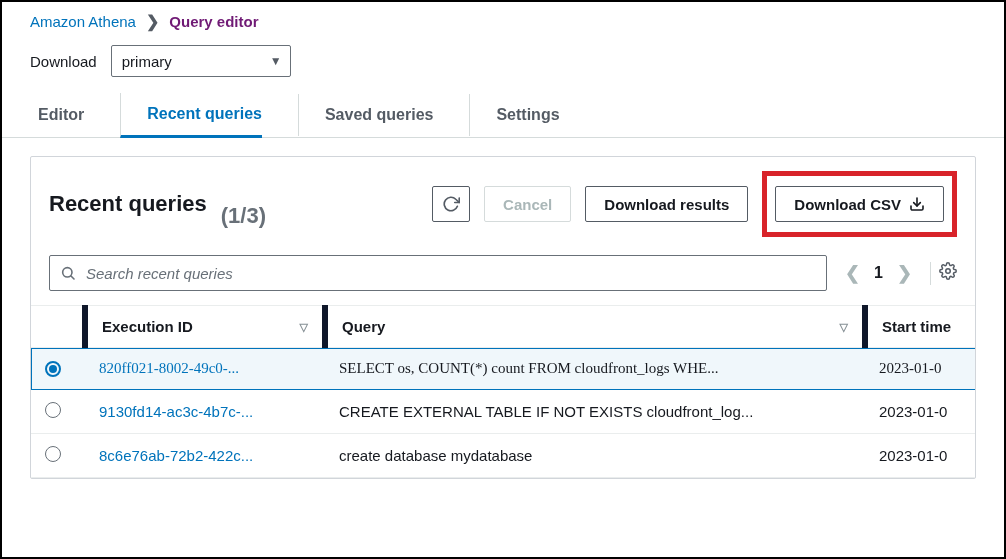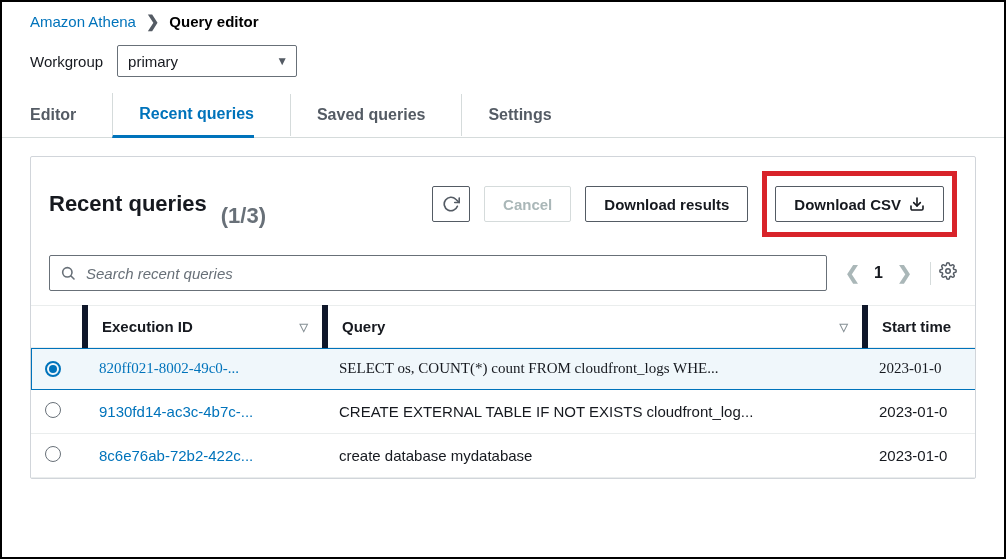--- a/index.html
+++ b/index.html
@@ -19,21 +19,21 @@
   
   .breadcrumb {
     display: flex;
     align-items: center;
     gap: 10px;
     padding: 10px 28px 4px 28px;
     font-size: 15px;
   }
   .breadcrumb a { color: #0073bb; text-decoration: none; cursor: pointer; }
   .breadcrumb .sep { color: #545b64; font-size: 16px; font-weight: bold; }
-  .breadcrumb .current { color: #000000; font-weight: 600; }
+  .breadcrumb .current { color: #701a75; font-weight: 600; }
 
   
   .wg-row {
     display: flex;
     align-items: center;
     gap: 14px;
     padding: 10px 28px 16px 28px;
     font-size: 15px;
   }
   .select {
@@ -47,21 +47,21 @@
     border-radius: 2px;
     background: #fff;
     cursor: pointer;
   }
   .select .caret { font-size: 12px; color: #545b64; }
 
   
   .tabs {
     display: flex;
     align-items: center;
-    padding: 0 28px;
+    padding: 0 36px;
     border-bottom: 1px solid #d5dbdb;
   }
   .tab {
     padding: 12px 0;
     margin-right: 36px;
     font-size: 16px;
     font-weight: 700;
     color: #545b64;
     cursor: pointer;
   }
@@ -252,21 +252,21 @@
 </head>
 <body>
 
 <div class="breadcrumb">
   <a>Amazon Athena</a>
   <span class="sep">❯</span>
   <span class="current">Query editor</span>
 </div>
 
 <div class="wg-row">
-  <span>Workgroup</span>
+  <span>Download</span>
   <div class="select">
     <span>primary</span>
     <span class="caret">▼</span>
   </div>
 </div>
 
 <div class="tabs">
   <div class="tab">Editor</div>
   <div class="tab active divider-before">Recent queries</div>
   <div class="tab divider-before">Saved queries</div>

